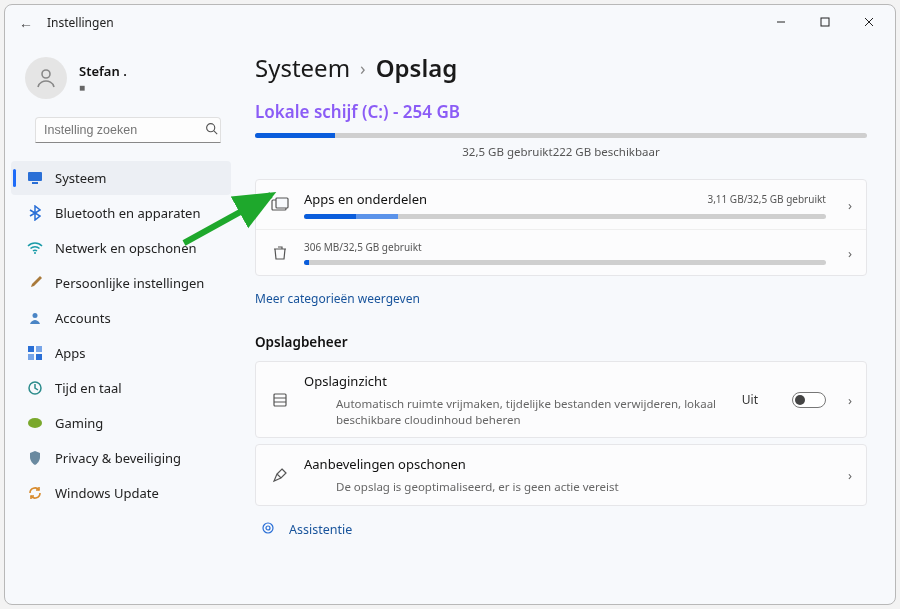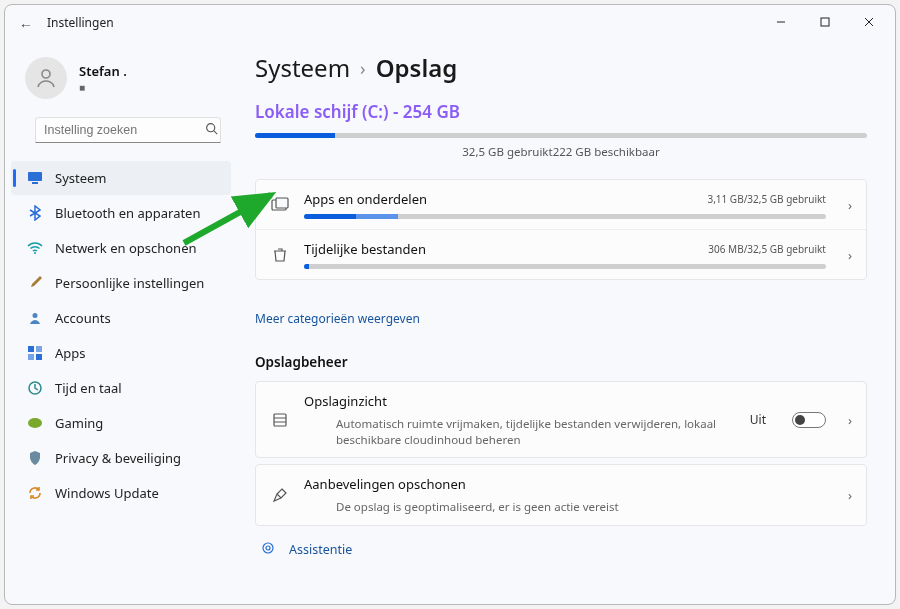--- a/index.html
+++ b/index.html
@@ -126,31 +126,31 @@
   }
   .card-row .ci-icon { width:20px; color:#555; display:flex; align-items:center; justify-content:center; font-size:16px;}
   .card-row .ci-body { flex:1; display:flex; flex-direction:column; gap:6px;}
   .card-row .ci-title { font-size:13px; color:#111;}
   .card-row .ci-sub { font-size:11.5px; color:#666; line-height:1.35;margin-left:32px;}
   .card-row .ci-right { font-size:10px; color:#555; white-space:nowrap;}
   .card-row .chev { font-size:13px; color:#666; margin-left:8px;}
   .mini-bar { height:5px; background:#cfcfcf; border-radius:3px; overflow:hidden; position:relative; }
   .mini-bar .fillA { height:100%; background:#0a5ddc; float:left;}
   .mini-bar .fillB { height:100%; background:#5b93ea; float:left;}
-  .link { font-size:12px; color:#17539b; cursor:pointer; margin: 24px 0 18px 0; display:inline-block;}
+  .link { font-size:12px; color:#17539b; cursor:pointer; margin: 8px 0 18px 0; display:inline-block;}
   .section-title { font-size:13.5px; font-weight:600; color:#111; margin: 8px 0 10px 0;}
   .toggle {
     width: 34px; height: 16px; border-radius: 10px; border:1px solid #777; position:relative;
     display:inline-block; background:#fff;
   }
   .toggle::after {
     content:""; position:absolute; left:2px; top:2px; width:10px; height:10px; border-radius:50%;
     background:#444;
   }
-  .toggle-label { font-size:12px; color:#333; margin-right:12px;}
+  .toggle-label { font-size:12px; color:#333; margin-right:20px;}
   .help-links { margin-top: 14px; display:flex; flex-direction:column; gap:10px; }
   .help-link { display:flex; align-items:center; gap:12px; font-size:12.5px; color:#17539b; cursor:pointer; padding-left:6px;}
   .help-link .hi { color:#2a6fd6; font-size:14px; width:16px;}
   
   .arrow {
     position:absolute; pointer-events:none;
     left: 174px; top: 178px; width: 110px; height: 70px;
   }
   
   .c-blue{color:#2a6fd6;} .c-teal{color:#1a9ba8;} .c-brush{color:#a97a3a;}
@@ -342,21 +342,20 @@
         </div>
 
         <div class="card-row" style="border-top:1px solid #eee;">
           <div class="ci-icon">
             <svg width="16" height="16" viewBox="0 0 16 16">
                 <path d="M3 4h10l-1 10H4zM2 4h12M6 2h4v2" fill="none" stroke="#555" stroke-width="1.2"></path>
               </svg>
           </div>
           <div class="ci-body">
             <div style="display:flex; justify-content:space-between; align-items:center;">
-              <span class="ci-title">Tijdelijke bestanden</span>
               <span class="ci-right">306 MB/32,5 GB gebruikt</span>
             </div>
             <div class="mini-bar">
               <div class="fillA" id="cat1a" style="width: 1%;"></div>
                 <div class="fillB" id="cat1b" style="width: 0%;"></div>
             </div>
           </div>
           <div class="chev">›</div>
         </div>
       </div>

